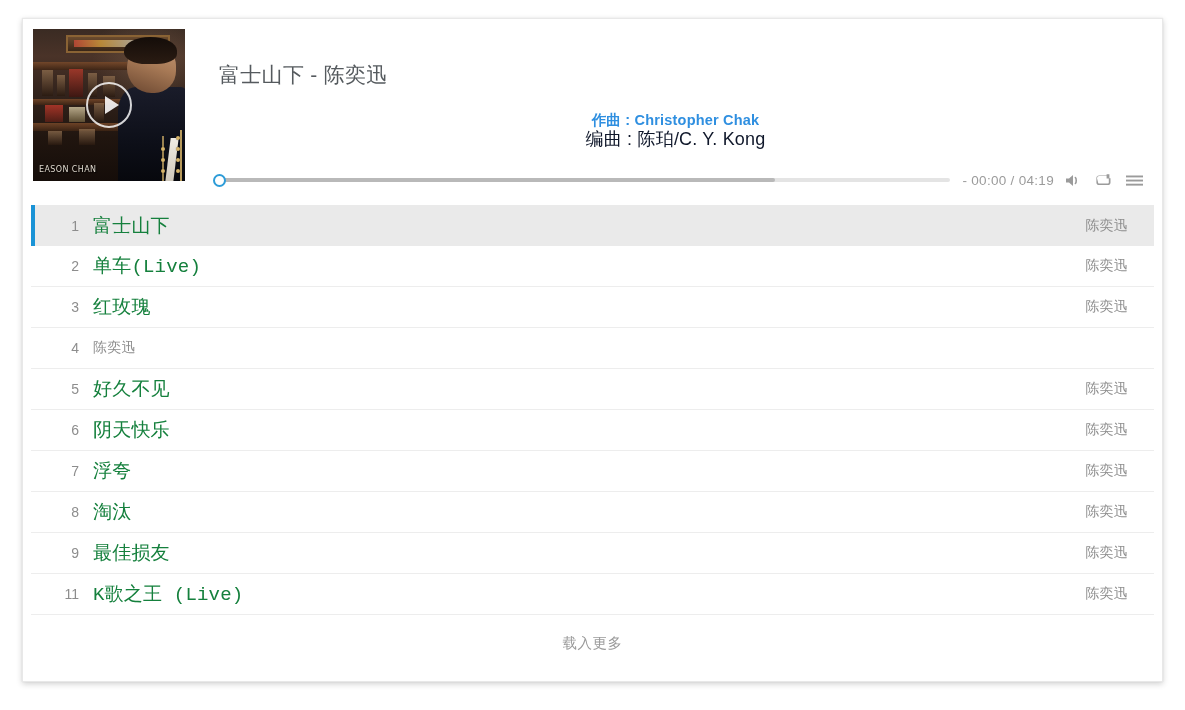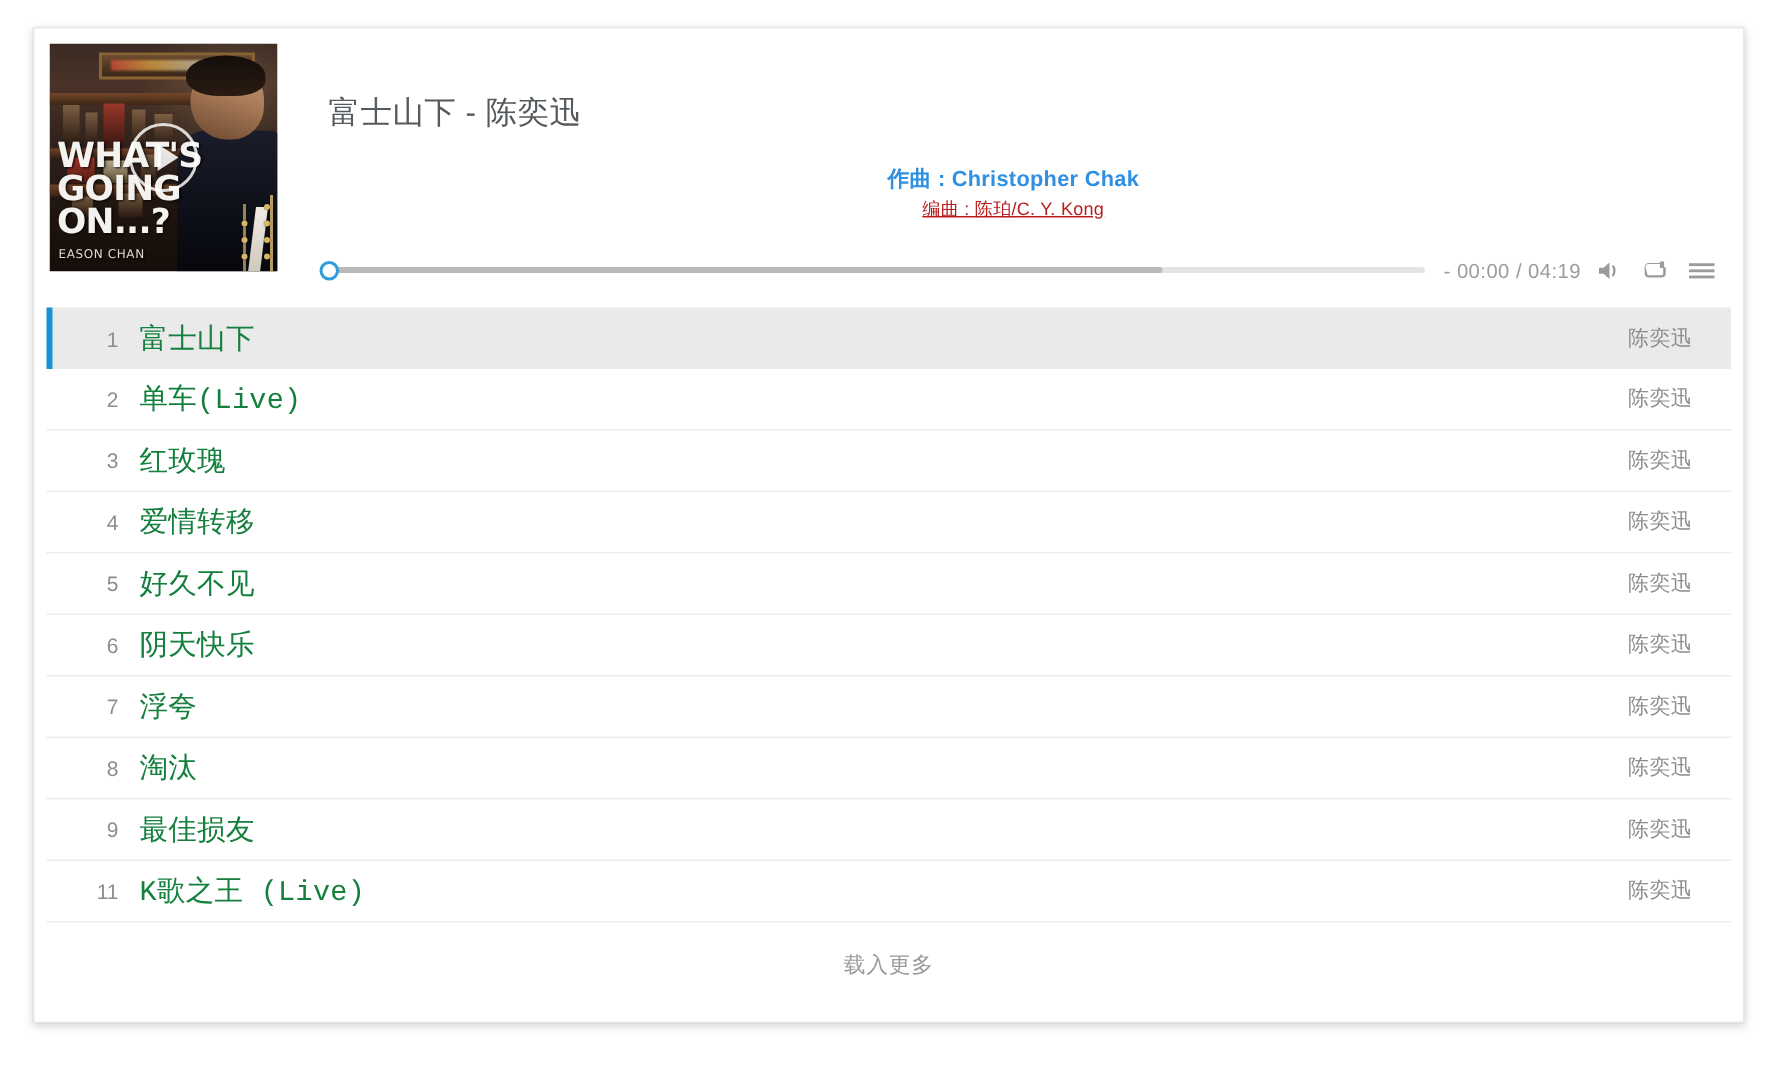--- a/index.html
+++ b/index.html
@@ -177,24 +177,23 @@
     text-align: center;
     line-height: 19px;
   }
   .meta-line1 {
     font-size: 14.5px;
     font-weight: bold;
     color: #2f8fe0;
     letter-spacing: .2px;
   }
   .meta-line2 {
-    font-size: 12px;
-    color: #b91c1c;
+    font-size: 18px;
+    color: #0f172a;
     letter-spacing: .2px;
-    text-decoration: underline;
   }
 
   
   .progress-row {
     position: absolute;
     left: 186px; right: 14px;
     top: 144px;
     height: 34px;
     display: flex;
     align-items: center;
@@ -348,24 +347,20 @@
           <div class="btn-row" style="right:11%;bottom:20%"></div>
           <div class="btn-row" style="right:11%;bottom:32%"></div>
           <div class="btn-row" style="right:11%;bottom:44%"></div>
           <div class="btn-row" style="right:33%;bottom:8%"></div>
           <div class="btn-row" style="right:33%;bottom:20%"></div>
           <div class="btn-row" style="right:33%;bottom:32%"></div>
         </div>
         <div class="person-head"></div>
         <div class="person-hair"></div>
 
-        <div class="cover-title">
-          <div>WHAT'S</div>
-          <div>GOING ON...?</div>
-        </div>
         <div class="cover-sub">EASON CHAN</div>
       </div>
 
       <div class="play-overlay">
         <div class="play-tri"></div>
       </div>
     </div>
 
     <div class="song-title">富士山下 - 陈奕迅</div>
 
@@ -420,21 +415,20 @@
       <div class="track-name">单车(Live)</div>
       <div class="track-artist">陈奕迅</div>
     </div>
     <div class="track-row">
       <div class="track-index">3</div>
       <div class="track-name">红玫瑰</div>
       <div class="track-artist">陈奕迅</div>
     </div>
     <div class="track-row">
       <div class="track-index">4</div>
-      <div class="track-name">爱情转移</div>
       <div class="track-artist">陈奕迅</div>
     </div>
     <div class="track-row">
       <div class="track-index">5</div>
       <div class="track-name">好久不见</div>
       <div class="track-artist">陈奕迅</div>
     </div>
     <div class="track-row">
       <div class="track-index">6</div>
       <div class="track-name">阴天快乐</div>

